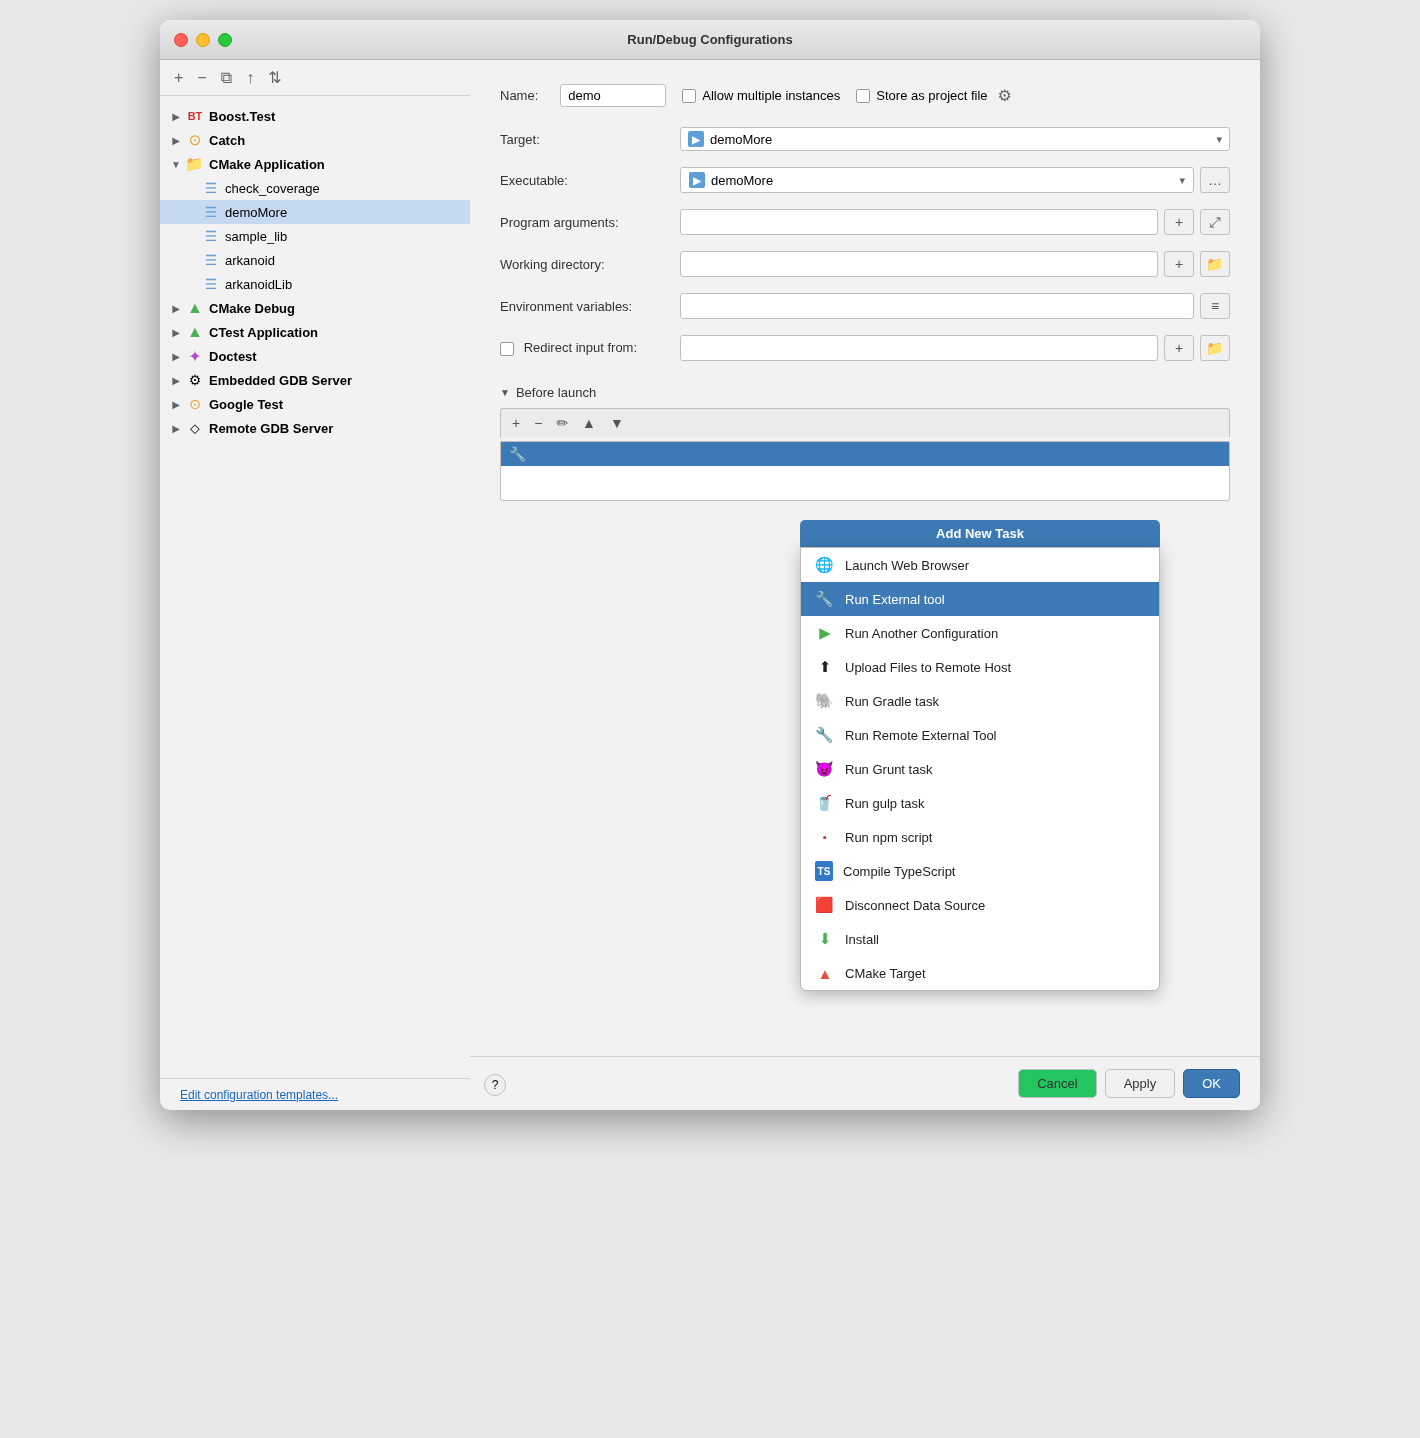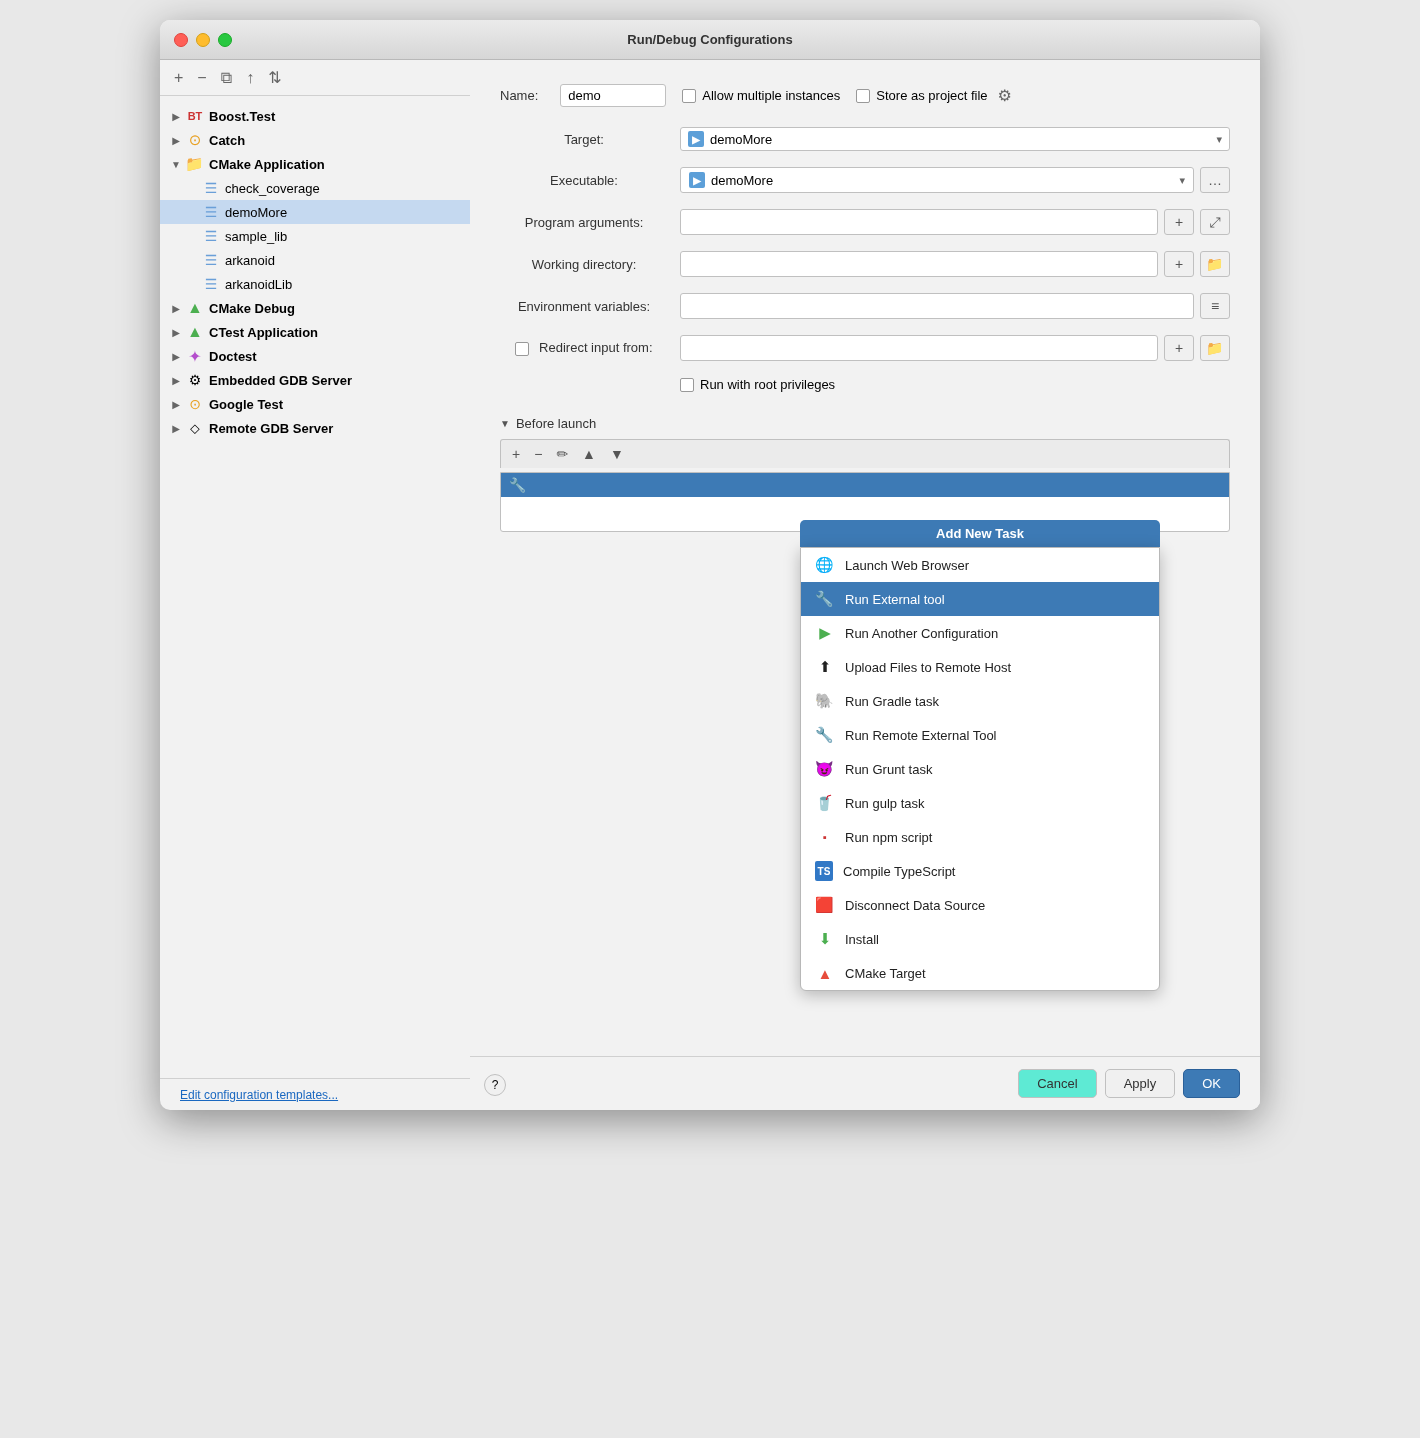--- a/index.html
+++ b/index.html
@@ -105,21 +105,21 @@
       position: relative;
       overflow: hidden;
     }
     .field-row {
       display: flex;
       align-items: center;
       margin-bottom: 16px;
     }
     .field-label {
       width: 180px;
-      text-align: center;
+      text-align: left;
       padding-right: 12px;
       color: #333;
       font-size: 13px;
     }
     .field-control {
       flex: 1;
       display: flex;
       align-items: center;
       gap: 6px;
     }
@@ -226,21 +226,21 @@
       left: 0;
       right: 0;
     }
     .btn {
       padding: 6px 18px;
       border-radius: 5px;
       font-size: 13px;
       cursor: pointer;
     }
     .btn-cancel {
-      background: #5eead4;
+      background: #22c55e;
       border: 1px solid #c0c0c0;
       color: #333;
     }
     .btn-apply {
       background: #f0f0f0;
       border: 1px solid #c0c0c0;
       color: #333;
     }
     .btn-ok {
       background: #3d7ab5;
@@ -595,27 +595,20 @@
           <span class="cb" style="display:inline-block; vertical-align:middle; margin-right:6px;"></span>
           <span>Redirect input from:</span>
         </div>
         <div class="field-control">
           <input type="text" class="text-input-wide" style="">
           <button class="btn-small">+</button>
           <button class="btn-small">📁</button>
         </div>
       </div>
 
-      <div class="field-row">
-        <div class="field-label"></div>
-        <div class="checkbox-wrapper">
-          <span class="cb"></span>
-          <span>Run with root privileges</span>
-        </div>
-      </div>
 
       <div class="before-launch-section">
         <div class="before-launch-header">
           <span style="font-size:10px;color:#555;">▼</span>
           <span>Before launch</span>
         </div>
         <div class="before-launch-toolbar">
           <button>+</button>
           <button>−</button>
           <button>✏</button>

